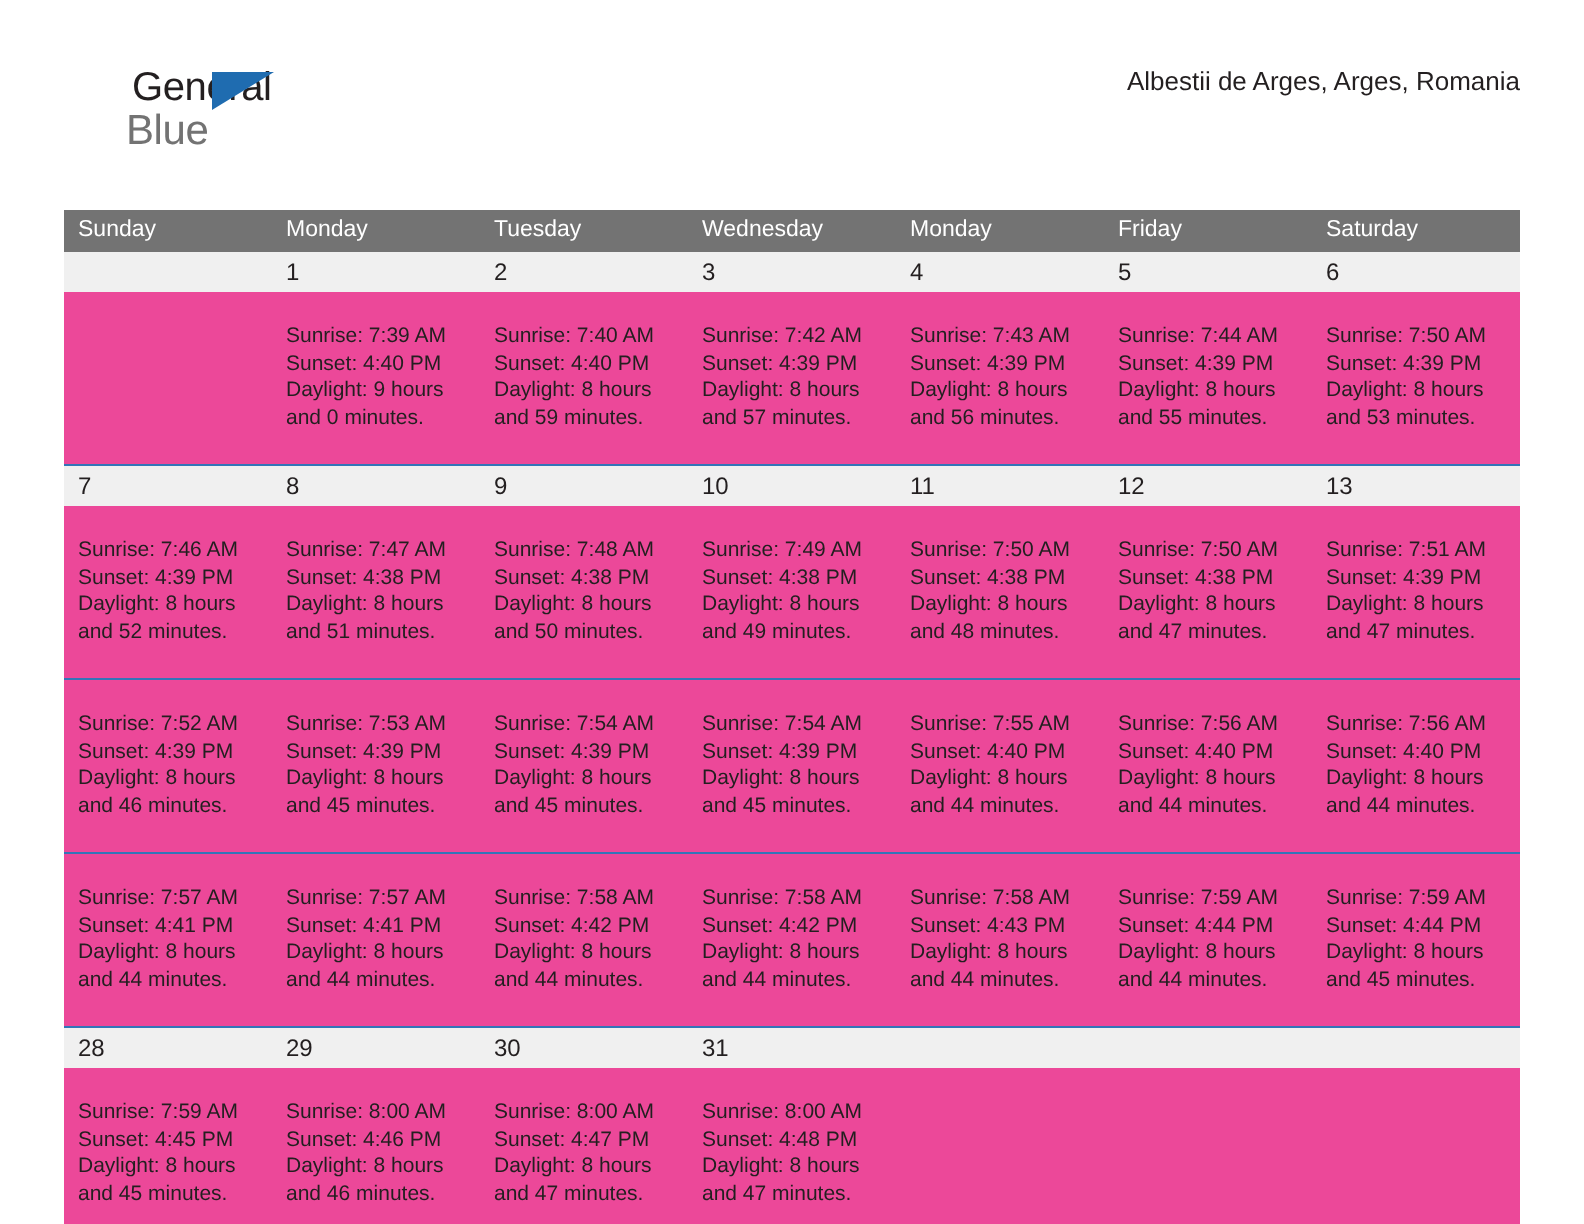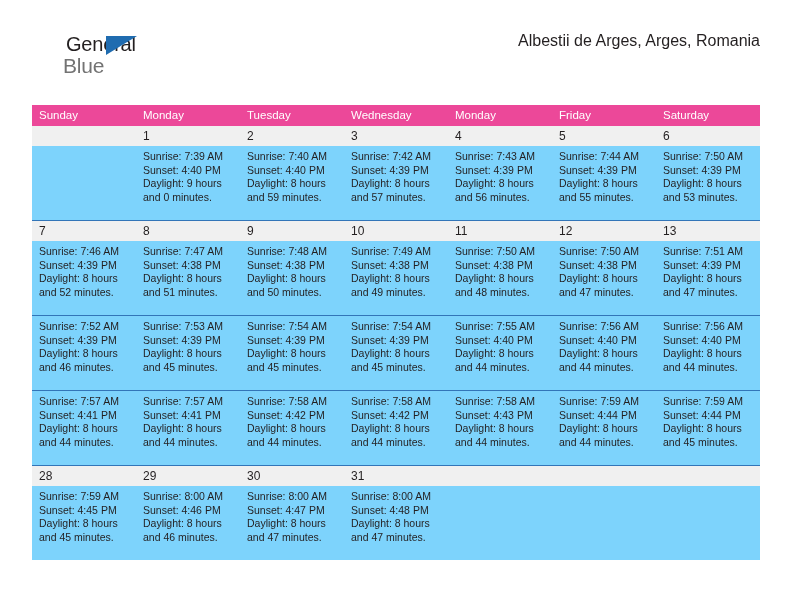--- a/index.html
+++ b/index.html
@@ -71,39 +71,39 @@
     text-align: right;
   }
   .month-title {
     font-size: 28px;
     font-weight: normal;
     color: #231f20;
     line-height: 34px;
     white-space: nowrap;
   }
   .location {
-    font-size: 16px;
+    font-size: 13px;
     color: #231f20;
     line-height: 22px;
     white-space: nowrap;
   }
 
   
   .calendar {
     position: absolute;
     left: 32px;
     top: 105px;
     width: 728px;
     border-collapse: collapse;
     table-layout: fixed;
   }
   .calendar col { width: 104px; }
 
   .calendar thead th {
-    background: #ec4899;
+    background: #737373;
     color: #ffffff;
     font-size: 11.5px;
     font-weight: normal;
     text-align: left;
     padding: 4px 0 5px 7px;
     height: 11px;
     border: none;
   }
 
   .week-sep td {
@@ -119,24 +119,24 @@
     font-size: 12px;
     color: #231f20;
     padding: 3px 0 3px 7px;
     vertical-align: top;
     height: 14px;
     line-height: 14px;
   }
   .daynum-row td.empty { background: #f0f0f0; }
 
   .info-row td {
-    background: #7dd3fc;
+    background: #ec4899;
     font-size: 10.5px;
     color: #231f20;
-    padding: 4px 6px 0 7px;
+    padding: 16px 6px 0 7px;
     vertical-align: top;
     line-height: 13.5px;
     height: 70px;
   }
   .info-row td div { white-space: nowrap; }
 </style>
 </head>
 <body>
 
 <div class="page">

